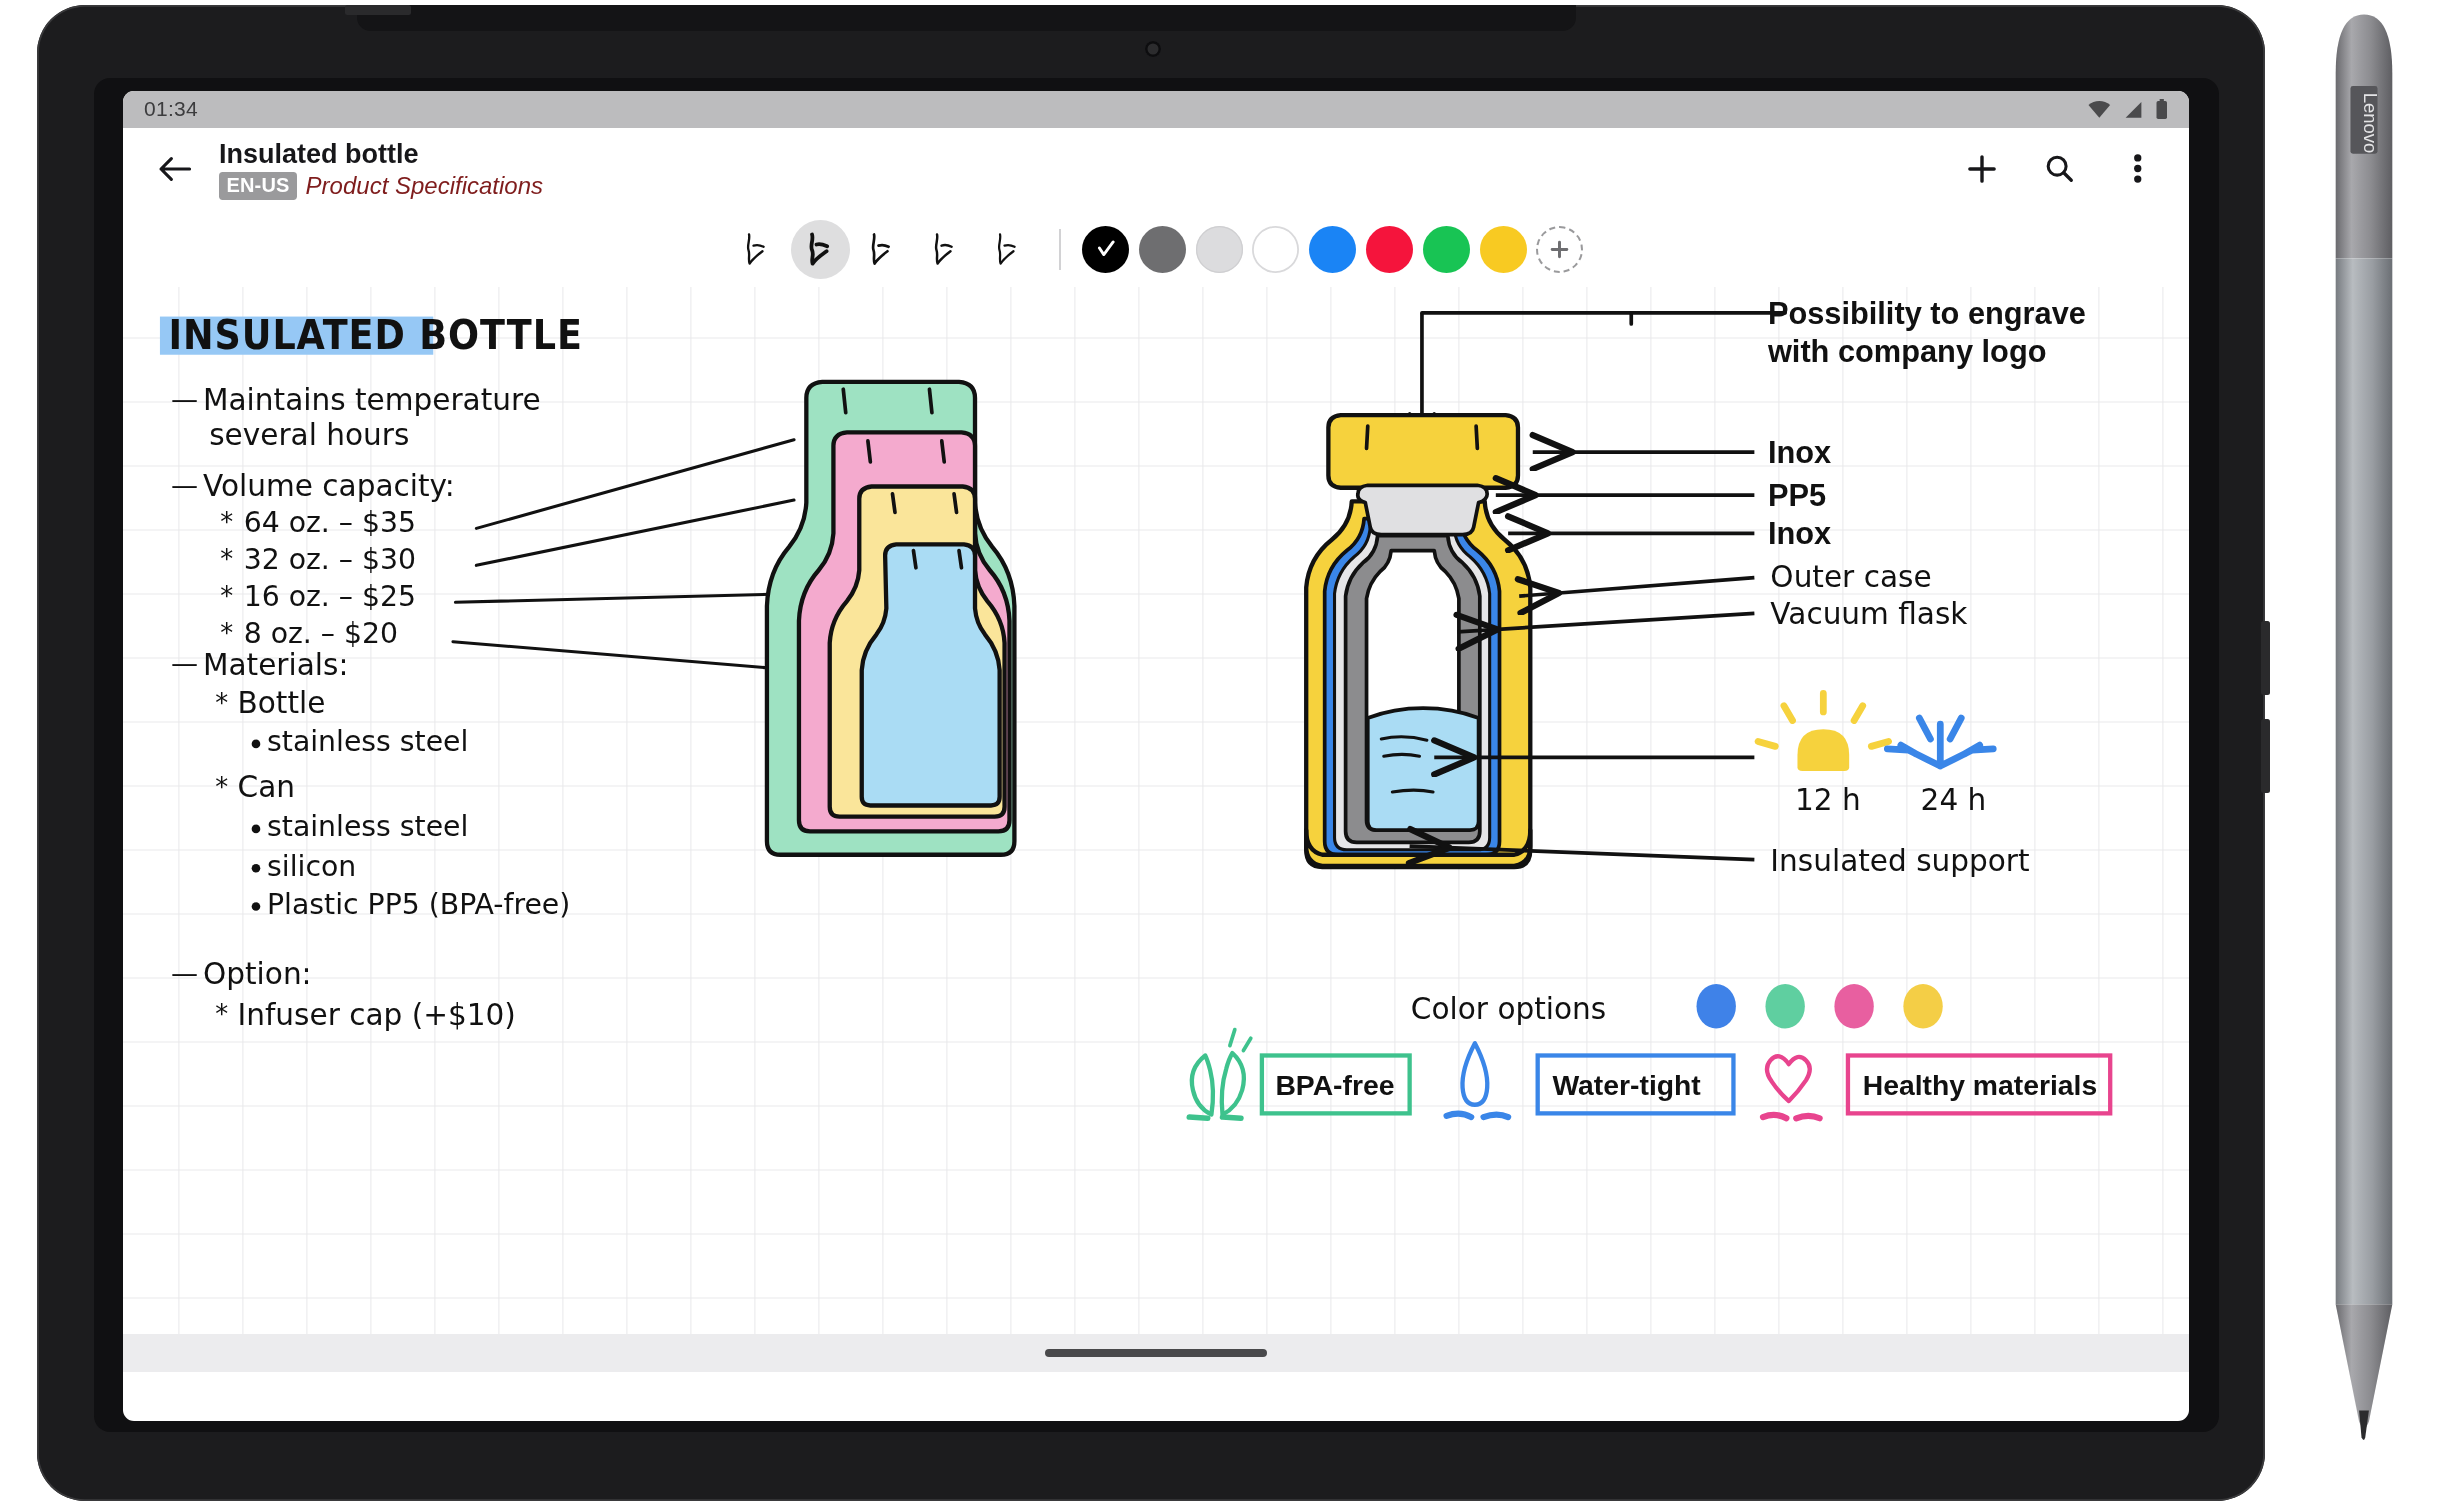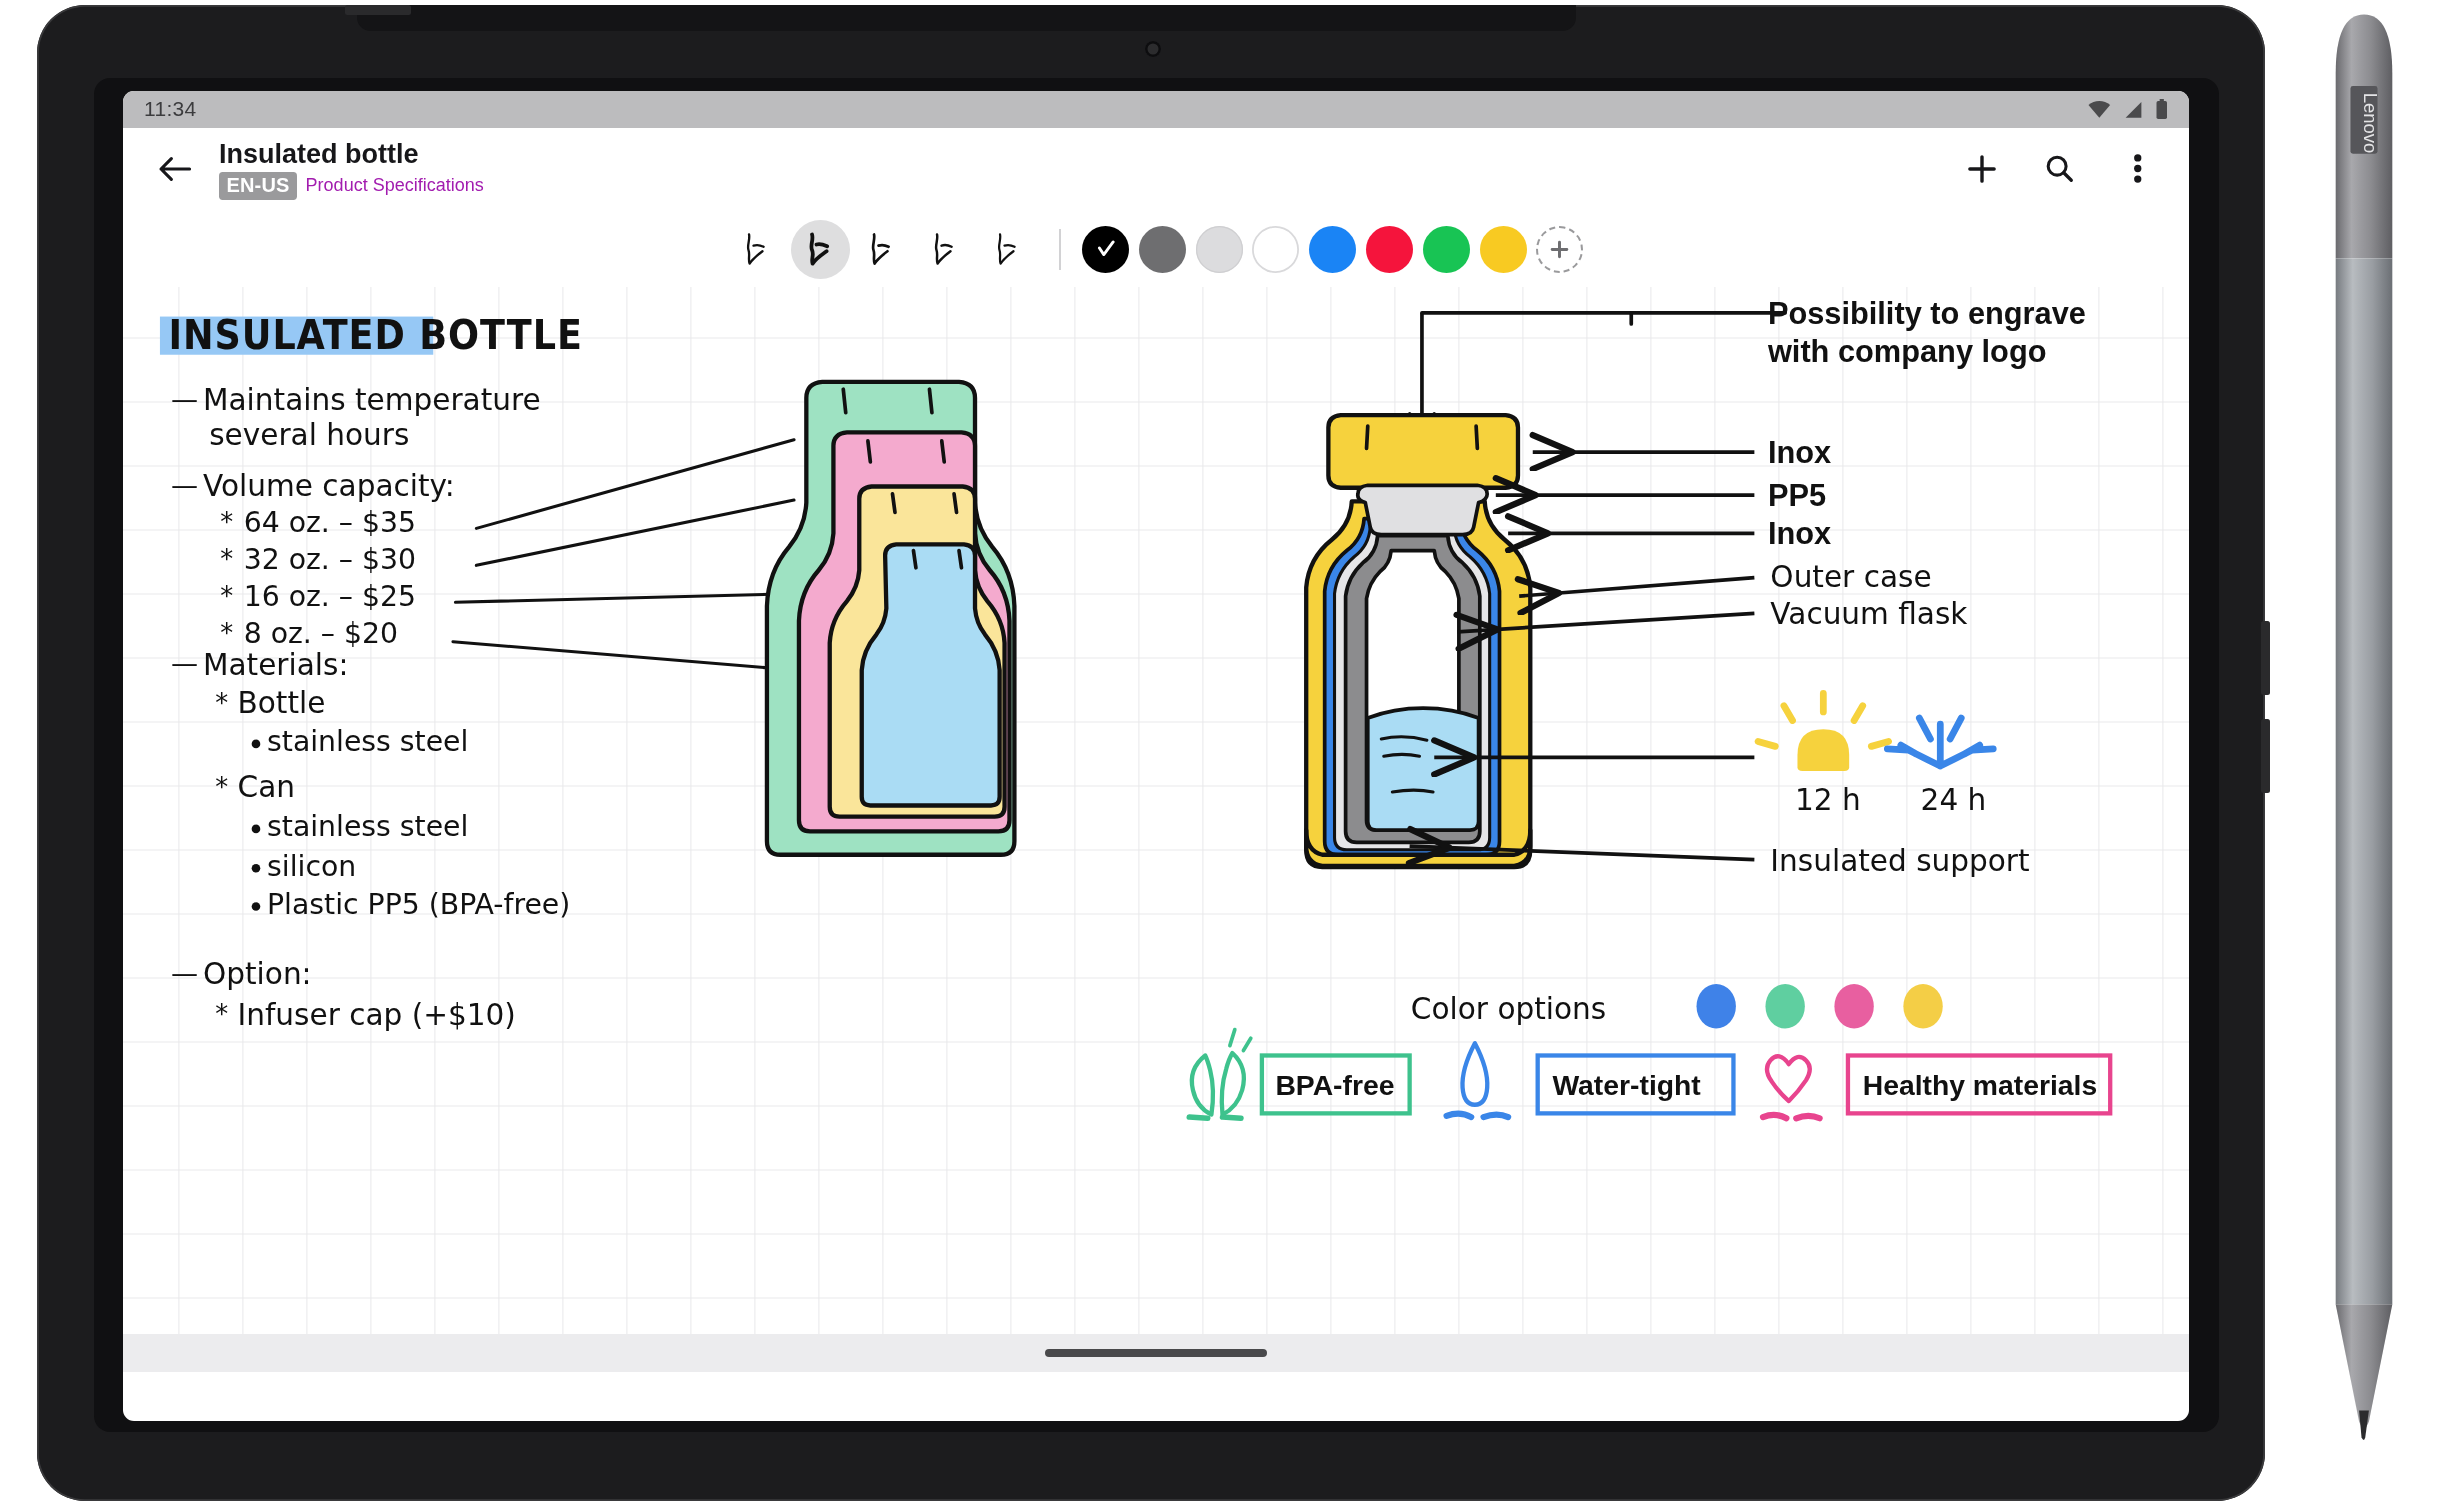--- a/index.html
+++ b/index.html
@@ -52,21 +52,21 @@
     padding:0 29.5px 0 28px; gap:21px;
   }
   .back-btn{ width:47px; height:47px; display:flex; align-items:center; justify-content:center; cursor:pointer; }
   .titles{ flex:1; display:flex; flex-direction:column; justify-content:center; gap:3.7px; }
   .doc-title{ font-size:27px; font-weight:bold; color:#17171a; line-height:1.05; }
   .subtitle-row{ display:flex; align-items:center; gap:8.6px; }
   .lang-badge{
     background:#9a9a9c; color:#ffffff; font-size:20px; font-weight:bold;
     padding:2.5px 7.4px 3.1px; border-radius:3.7px; letter-spacing:0.2px;
   }
-  .subtitle{ font-size:18px; color:#a21caf; }
+  .subtitle{ font-size:24px; color:#7f1d1d;font-style:italic; }
   .appbar-actions{ display:flex; align-items:center; gap:34px; }
   .icon-btn{ width:44px; height:44px; display:flex; align-items:center; justify-content:center; cursor:pointer; }
 
   
   .pentoolbar{
     height:75px; background:#ffffff; display:flex; align-items:center; justify-content:center; gap:0;
   }
   .pens{ display:flex; align-items:center; gap:3.7px; }
   .pen{
     width:59px; height:59px; border-radius:50%;
@@ -123,21 +123,21 @@
     <div class="camera-bar"></div>
     <div class="camera"></div>
     <div class="side-btn b1"></div>
     <div class="side-btn b2"></div>
     <div class="side-btn b3"></div>
     <div class="tablet-inner-frame"></div>
 
     <div class="screen">
 
       <div class="statusbar">
-        <div class="status-time">11:34</div>
+        <div class="status-time">01:34</div>
         <div class="status-icons">
           <span>
             <svg width="24.6" height="19.7" viewBox="0 0 24 20">
                 <path d="M12 18 L1 5 A17 17 0 0 1 23 5 Z" fill="#4a4a4c"></path>
               </svg>
           </span>
           <span>
             <svg width="21" height="19.7" viewBox="0 0 20 20">
                 <path d="M18 2 L18 18 L2 18 Z" fill="#4a4a4c"></path>
               </svg>

